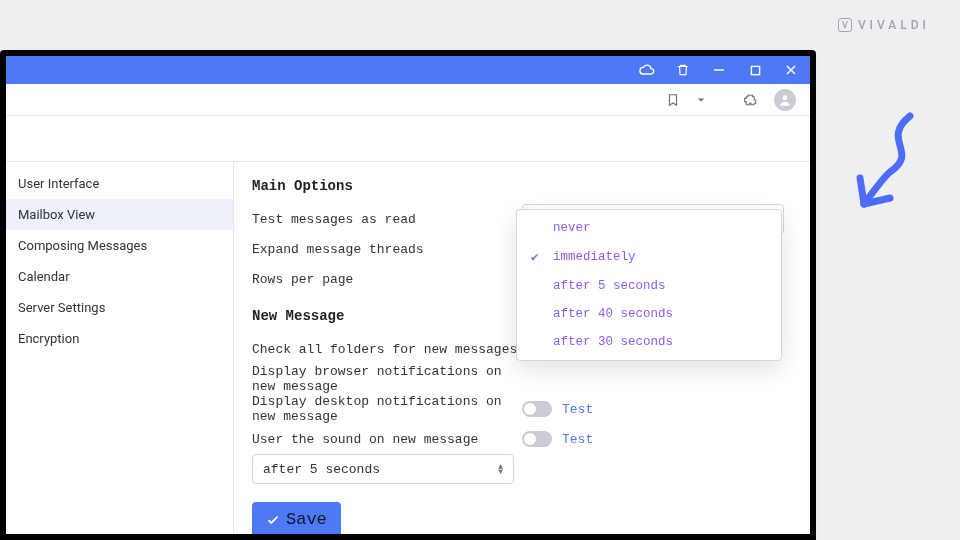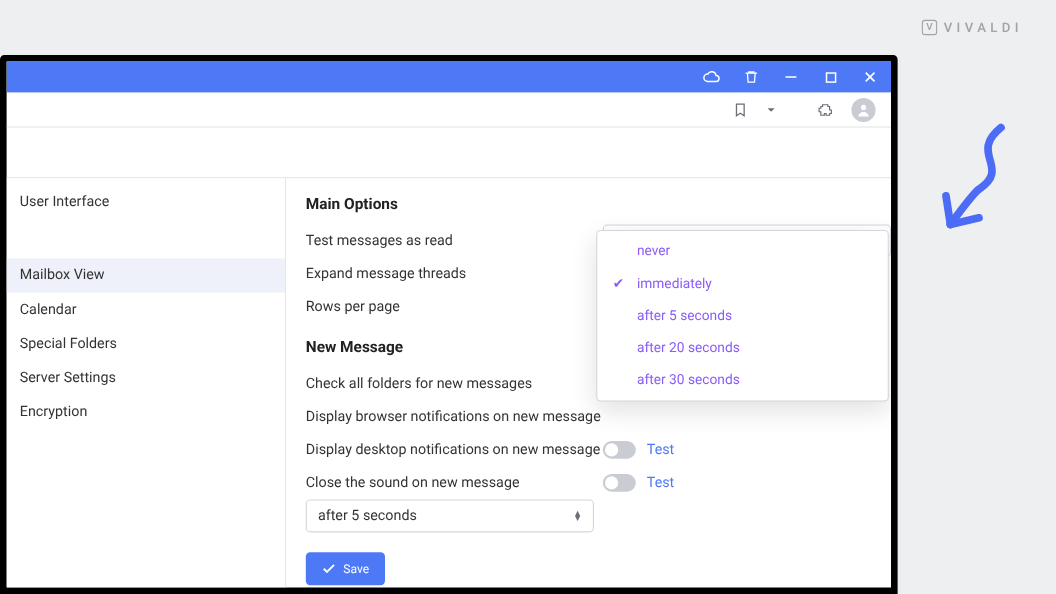--- a/index.html
+++ b/index.html
@@ -80,27 +80,27 @@
     background:#fff;
   }
   .sidebar .item {
     padding: 8px 12px;
     font-size: 13px;
     color: #333;
     cursor: pointer;
   }
   .sidebar .item.active {
     background: #eef0fa;
-    margin-top: 36px;
   }
   .content {
     flex: 1;
-    padding: 16px 0 18px 18px;
+    padding: 16px 26px 18px 18px;
     position: relative;
     overflow: visible;
+    font-family: Liberation Mono, monospace;
   }
   .section-title {
     font-weight: 700;
     font-size: 14px;
     color: #222;
     margin-bottom: 10px;
   }
   .row {
     display: flex;
     align-items: center;
@@ -148,27 +148,27 @@
     gap: 8px;
     padding: 7px 14px 7px 14px;
     font-size: 12.5px;
     color:#8b5cf6;
     cursor:pointer;
   }
   .dropdown .opt .chk { width: 14px; display:inline-block; }
   .save-btn {
     margin-top: 18px;
     background:#4d79f6;
-    color:#ffffff;
+    color:#0f172a;
     border-radius:4px;
     padding: 8px 14px;
     display:inline-flex;
     align-items:center;
     gap:6px;
-    font-size:11px;
+    font-size:17px;
     cursor:pointer;
   }
   .arrow-deco {
     position:absolute;
     right: 30px;
     top: 110px;
     width: 90px;
     height: 110px;
   }
   svg { display:block; }
@@ -244,22 +244,22 @@
         </svg>
     </div>
   </div>
 
   <div class="topstrip"></div>
 
   <div class="below">
     <div class="sidebar">
       <div class="item">User Interface</div>
       <div class="item active">Mailbox View</div>
+      <div class="item">Composing Messages</div>
       <div class="item">Calendar</div>
-      <div class="item">Special Folders</div>
       <div class="item">Server Settings</div>
       <div class="item">Encryption</div>
     </div>
 
     <div class="content">
 
       <div class="section-title">Main Options</div>
 
       <div class="row">
         <div class="label">Test messages as read</div>
@@ -289,21 +289,21 @@
         <div class="label">Display browser notifications on new message</div>
       </div>
       <div class="row">
         <div class="label">Display desktop notifications on new message</div>
         <div class="control">
           <div class="toggle"></div>
           <a class="link">Test</a>
         </div>
       </div>
       <div class="row">
-        <div class="label">Close the sound on new message</div>
+        <div class="label">User the sound on new message</div>
         <div class="control">
           <div class="toggle"></div>
           <a class="link">Test</a>
         </div>
       </div>
       <div class="row">
         <div class="control">
           <div class="select">
             <span>after 5 seconds</span>
             <span class="updown">▲<br>▼</span>
@@ -327,21 +327,21 @@
         <div class="opt">
             <span class="chk">✔</span>
             <span>immediately</span>
           </div>
         <div class="opt">
             <span class="chk"></span>
             <span>after 5 seconds</span>
           </div>
         <div class="opt">
             <span class="chk"></span>
-            <span>after 20 seconds</span>
+            <span>after 40 seconds</span>
           </div>
         <div class="opt">
             <span class="chk"></span>
             <span>after 30 seconds</span>
           </div>
       </div>
 
     </div>
   </div>
 

